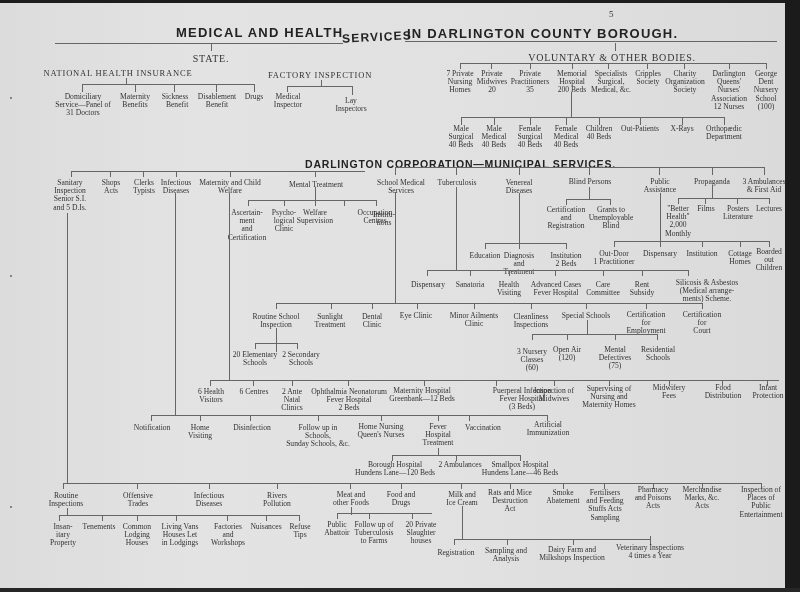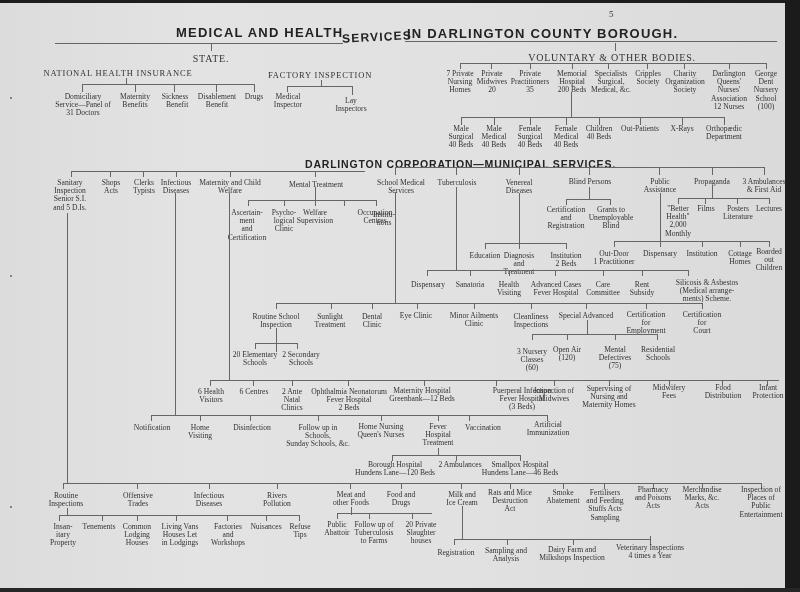--- a/index.html
+++ b/index.html
@@ -299,21 +299,21 @@
 Inspection</div>
 <div class="n" style="left:330px;top:313px;">Sunlight
 Treatment</div>
 <div class="n" style="left:372px;top:313px;">Dental
 Clinic</div>
 <div class="n" style="left:416px;top:312px;">Eye Clinic</div>
 <div class="n" style="left:474px;top:312px;">Minor Ailments
 Clinic</div>
 <div class="n" style="left:531px;top:313px;">Cleanliness
 Inspections</div>
-<div class="n" style="left:586px;top:312px;">Special Advanced</div>
+<div class="n" style="left:586px;top:312px;">Special Schools</div>
 <div class="n" style="left:646px;top:311px;">Certification
 for
 Employment</div>
 <div class="n" style="left:702px;top:311px;">Certification
 for
 Court</div>
 
 <div class="vl" style="left:276px;top:328px;height:24px;"></div>
 <div class="hl" style="left:255px;top:343px;width:42px;"></div>
 <div class="vl" style="left:255px;top:343px;height:6px;"></div>

